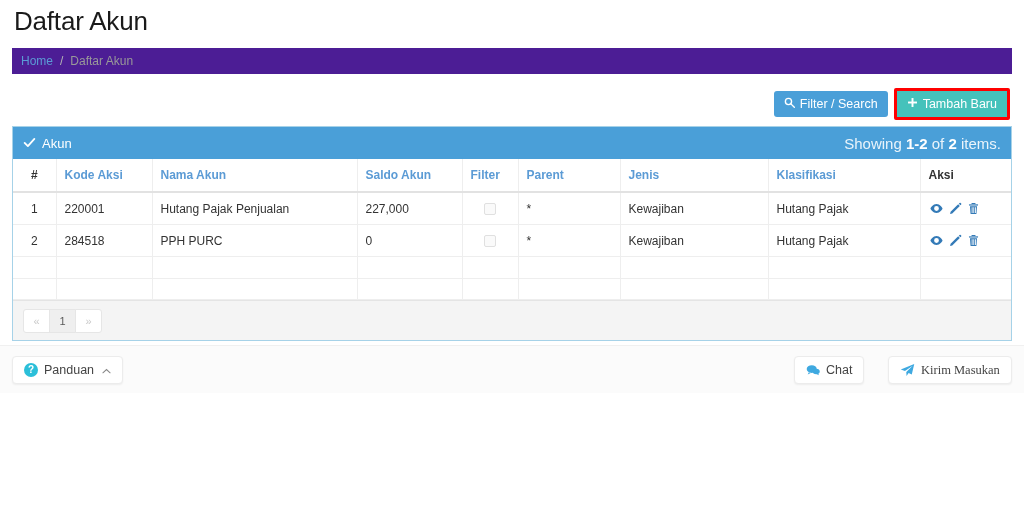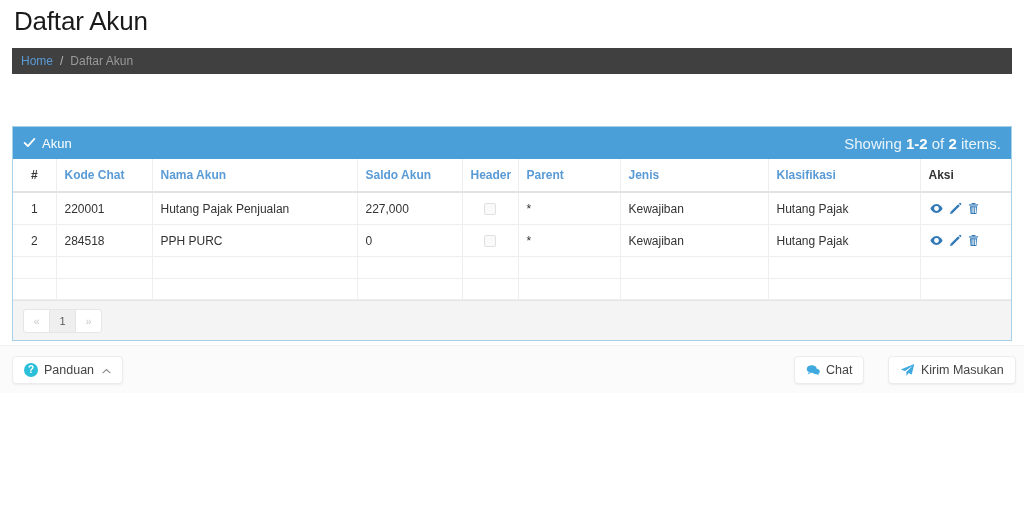--- a/index.html
+++ b/index.html
@@ -20,21 +20,21 @@
     font-weight: 400;
     color: #1a1a1a;
     margin: 0;
     padding: 4px 0 0 14px;
     letter-spacing: -0.2px;
     line-height: 34px;
   }
 
   
   .breadcrumb-bar {
-    background: #404040;
+    background: #4c1d95;
     height: 26px;
     margin: 10px 12px 0 12px;
     display: flex;
     align-items: center;
     padding: 0 9px;
     font-size: 12px;
   }
   .bc-link { color: #5b9bd5; text-decoration: none; }
   .bc-sep { color: #b5b5b5; margin: 0 7px; }
   .bc-current { color: #999999; }
@@ -187,21 +187,21 @@
     gap: 6px;
     font-size: 12.5px;
     color: #444444;
     cursor: pointer;
     box-shadow: 0 1px 2px rgba(0,0,0,0.06);
     font-family: "Liberation Sans", sans-serif;
     white-space: nowrap;
   }
   .fbtn-panduan { left: 12px; top: 10px; }
   .fbtn-chat { left: 794px; top: 10px; }
-  .fbtn-masukan { left: 888px; top: 10px; }
+  .fbtn-masukan { left: 888px; top: 10px; font-family: Liberation Serif, serif; }
   .q-circle {
     width: 14px; height: 14px; border-radius: 50%;
     background: #2bbfd9; color: #ffffff;
     font-size: 10px; font-weight: bold;
     display: inline-flex; align-items: center; justify-content: center;
     line-height: 1;
   }
   .chev-up { color: #777777; font-size: 10px; margin-left: 2px; }
   .blue-ico { color: #3fa9e0; display: inline-flex; }
 </style>
@@ -211,20 +211,42 @@
 <div class="page">
 
   <h1 class="page-title">Daftar Akun</h1>
 
   <div class="breadcrumb-bar">
     <a class="bc-link" href="#">Home</a>
     <span class="bc-sep">/</span>
     <span class="bc-current">Daftar Akun</span>
   </div>
 
+  <div class="toolbar">
+    <button class="btn btn-filter">
+      <span class="ico">
+        <svg width="11" height="11" viewBox="0 0 16 16" fill="none" stroke="#ffffff" stroke-width="2">
+          <circle cx="6.5" cy="6.5" r="4.5"></circle>
+          <line x1="10" y1="10" x2="15" y2="15" stroke-linecap="round"></line>
+        </svg>
+      </span>
+      <span>Filter / Search</span>
+    </button>
+    <span class="btn-add-wrap">
+      <button class="btn btn-add">
+        <span class="ico">
+          <svg width="11" height="11" viewBox="0 0 16 16" fill="#ffffff">
+            <rect x="6.6" y="1.5" width="2.8" height="13"></rect>
+            <rect x="1.5" y="6.6" width="13" height="2.8"></rect>
+          </svg>
+        </span>
+        <span>Tambah Baru</span>
+      </button>
+    </span>
+  </div>
 
   <div class="panel">
 
     <div class="panel-heading">
       <span class="panel-title">
         <span class="ico">
           <svg width="13" height="13" viewBox="0 0 16 16" fill="none" stroke="#ffffff" stroke-width="2.2" stroke-linecap="round" stroke-linejoin="round">
             <polyline points="2,8.5 6,12.5 14,3.5"></polyline>
           </svg>
         </span>
@@ -241,24 +263,24 @@
         <col style="width:105px">
         <col style="width:56px">
         <col style="width:102px">
         <col style="width:148px">
         <col style="width:152px">
         <col>
       </colgroup>
       <thead>
         <tr>
           <th class="num">#</th>
-          <th>Kode Chat</th>
+          <th>Kode Aksi</th>
           <th>Nama Akun</th>
           <th>Saldo Akun</th>
-          <th>Header</th>
+          <th>Filter</th>
           <th>Parent</th>
           <th>Jenis</th>
           <th>Klasifikasi</th>
           <th class="plain">Aksi</th>
         </tr>
       </thead>
       <tbody>
         <tr>
           <td class="num">1</td>
           <td>220001</td>

